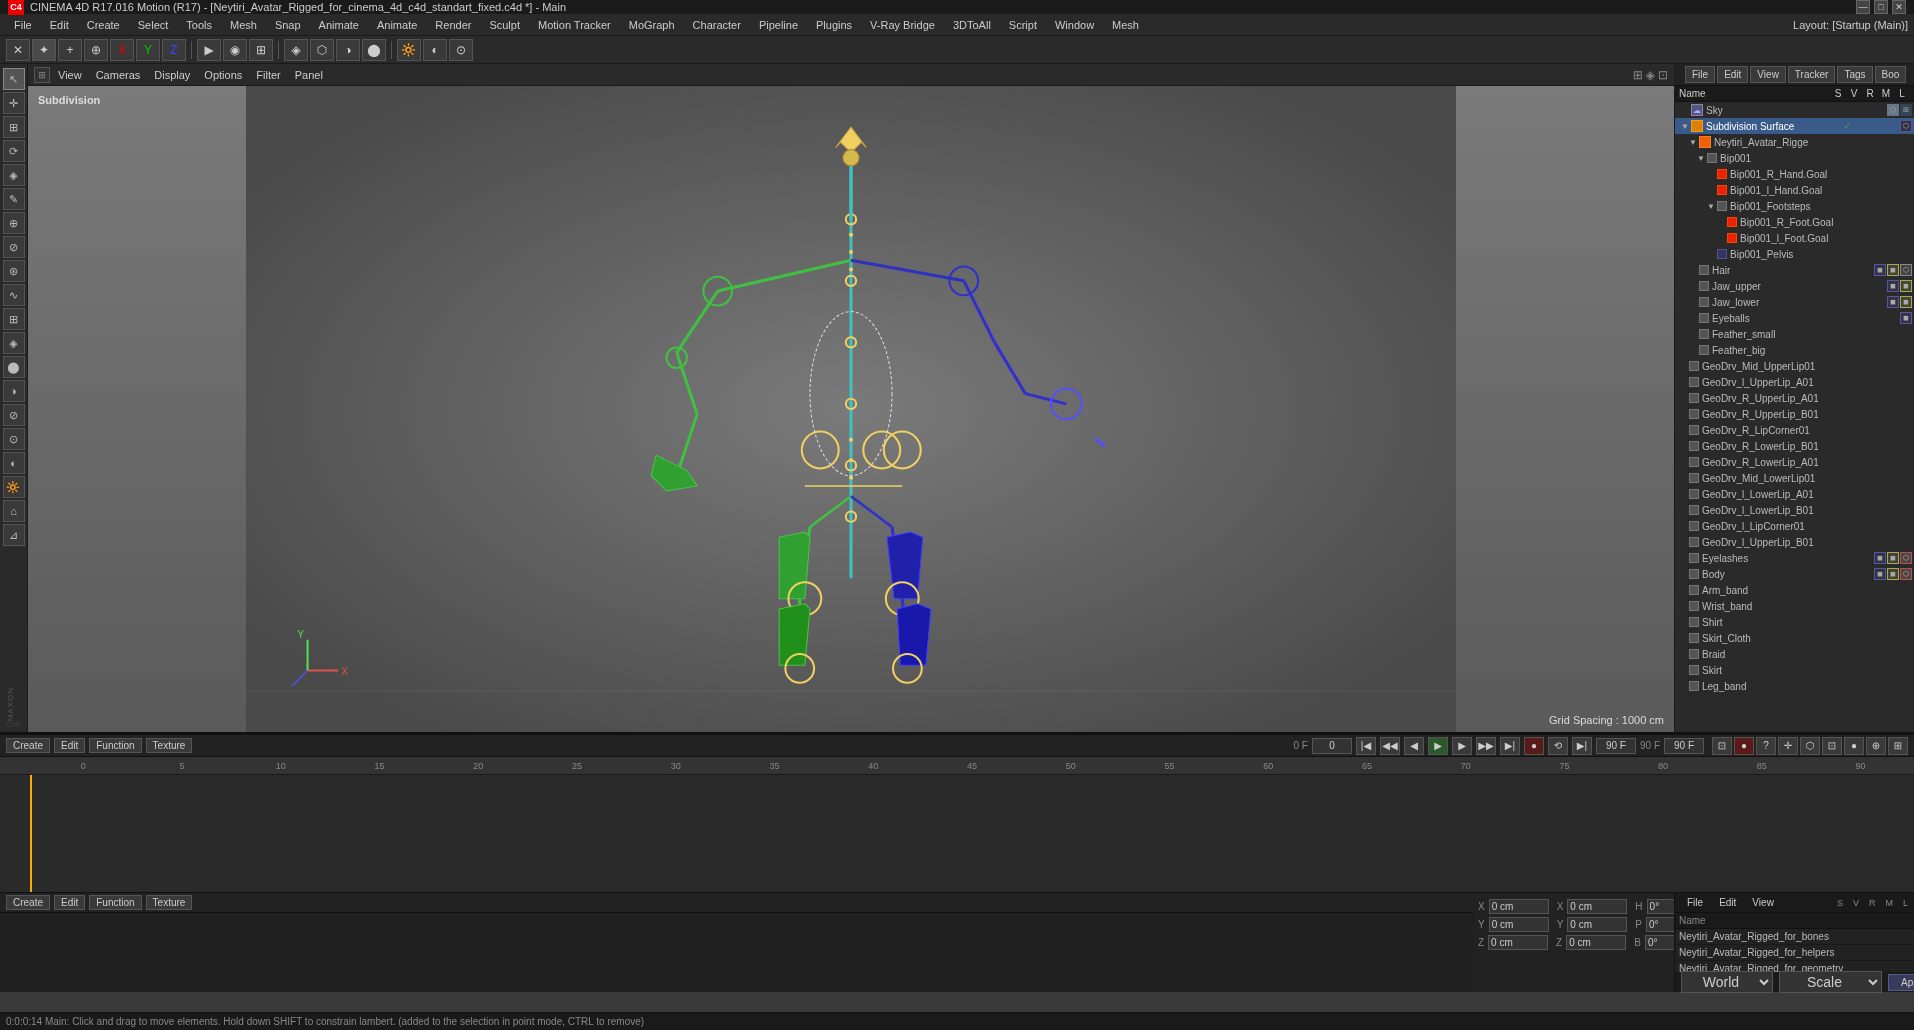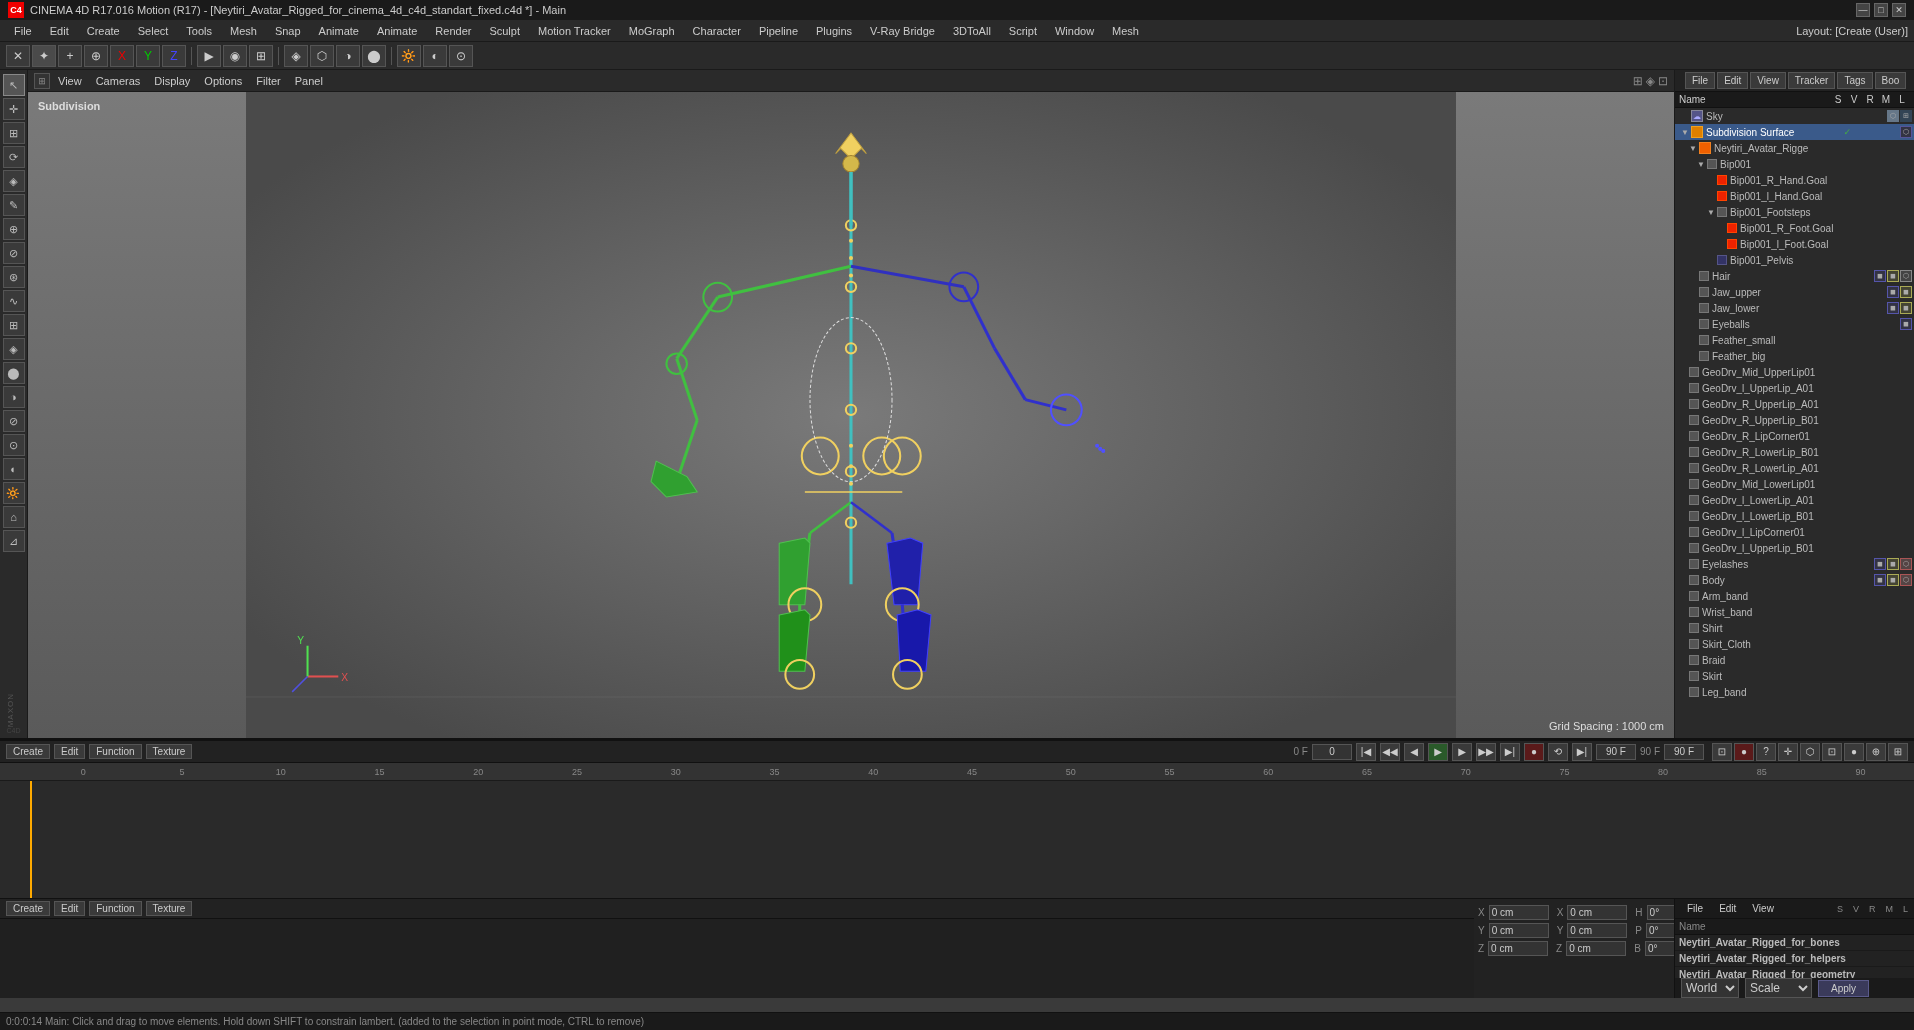--- a/index.html
+++ b/index.html
@@ -8,21 +8,21 @@
       height: 1030px;
       background: #3a3a3a;
       font-family: Arial, sans-serif;
       font-size: 11px;
       color: #ccc;
       overflow: hidden;
     }
 
     
     #titlebar {
-      height: 20px;
+      height: 14px;
       background: #1a1a1a;
       display: flex;
       align-items: center;
       justify-content: space-between;
       padding: 0 8px;
       color: #ccc;
       font-size: 11px;
     }
     #titlebar-left {
       display: flex;
@@ -448,36 +448,37 @@
       overflow: auto;
     }
     .rbot-row {
       display: flex;
       align-items: center;
       height: 16px;
       padding: 0 4px;
       border-bottom: 1px solid #1a1a1a;
       font-size: 10px;
     }
-    .rbot-name { flex: 1; color: #bbb; font-weight: bold; }
+    .rbot-name { flex: 1; color: #bbb; }
     #rbot-footer {
       height: 20px;
       background: #1a1a1a;
       display: flex;
       align-items: center;
       padding: 0 6px;
       gap: 6px;
     }
     .rbot-dropdown {
-      padding: 1px 0;
+      padding: 1px 14px;
       background: #333;
       border: 1px solid #555;
       color: #ccc;
-      font-size: 12px;
-      cursor: pointer;
+      font-size: 14px;
+      cursor: pointer;
+      text-align: center;
     }
     .apply-btn {
       padding: 2px 12px;
       background: #3a3a5a;
       border: 1px solid #5a5a8a;
       color: #ccc;
       font-size: 10px;
       cursor: pointer;
     }
 
@@ -537,21 +538,21 @@
   <span class="menu-item">Motion Tracker</span>
   <span class="menu-item">MoGraph</span>
   <span class="menu-item">Character</span>
   <span class="menu-item">Pipeline</span>
   <span class="menu-item">Plugins</span>
   <span class="menu-item">V-Ray Bridge</span>
   <span class="menu-item">3DToAll</span>
   <span class="menu-item">Script</span>
   <span class="menu-item">Window</span>
   <span class="menu-item">Mesh</span>
-  <span id="layout-label">Layout: [Create (User)]</span>
+  <span id="layout-label">Layout: [Startup (Main)]</span>
 </div>
 
 <div id="toolbar">
   <div class="toolbar-btn">✕</div>
   <div class="toolbar-btn" style="background:#4a4a4a;">✦</div>
   <div class="toolbar-btn">+</div>
   <div class="toolbar-btn">⊕</div>
   <div class="toolbar-btn" style="color:#e00;">X</div>
   <div class="toolbar-btn" style="color:#0c0;">Y</div>
   <div class="toolbar-btn" style="color:#44f;">Z</div>

